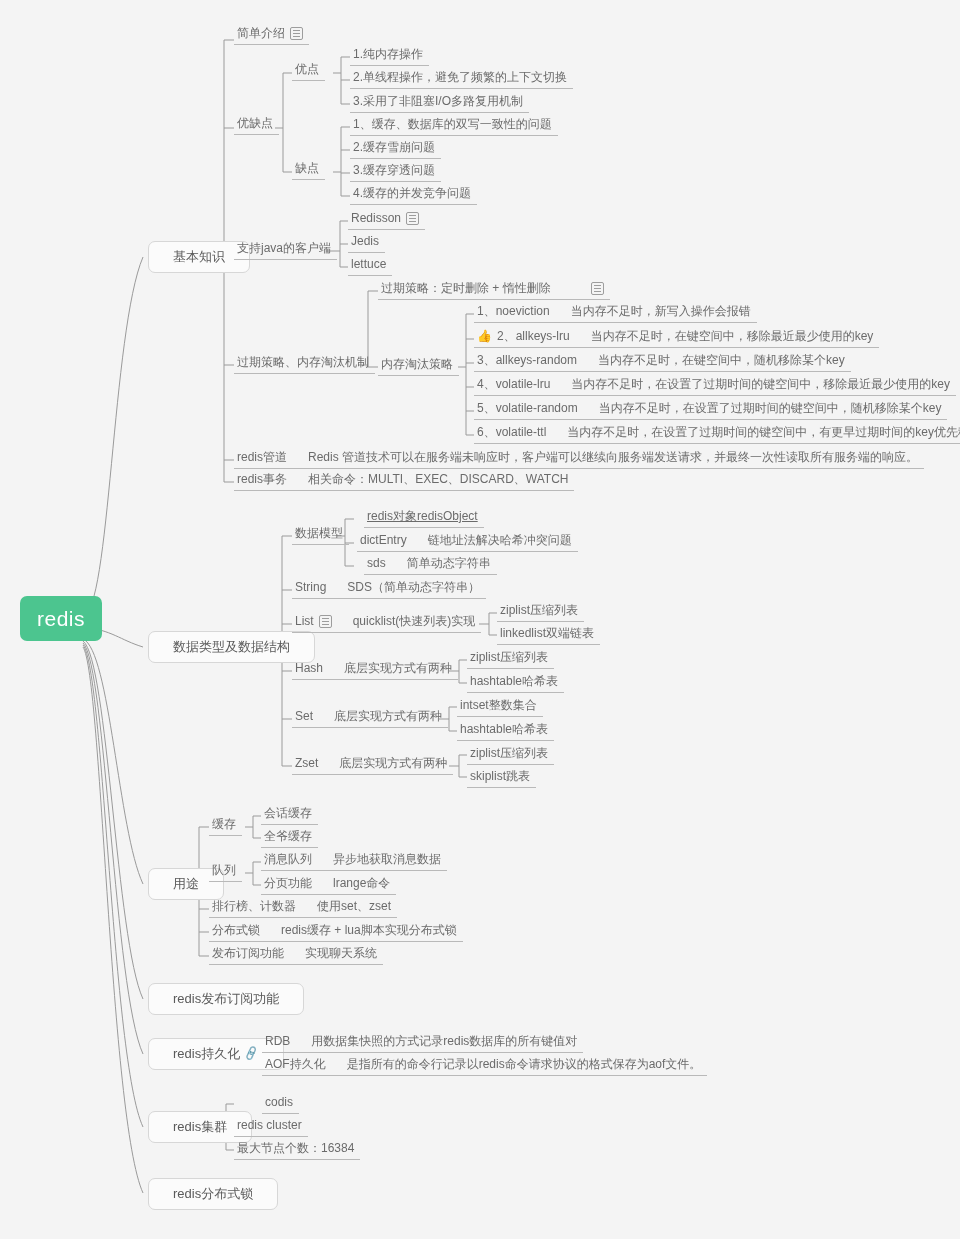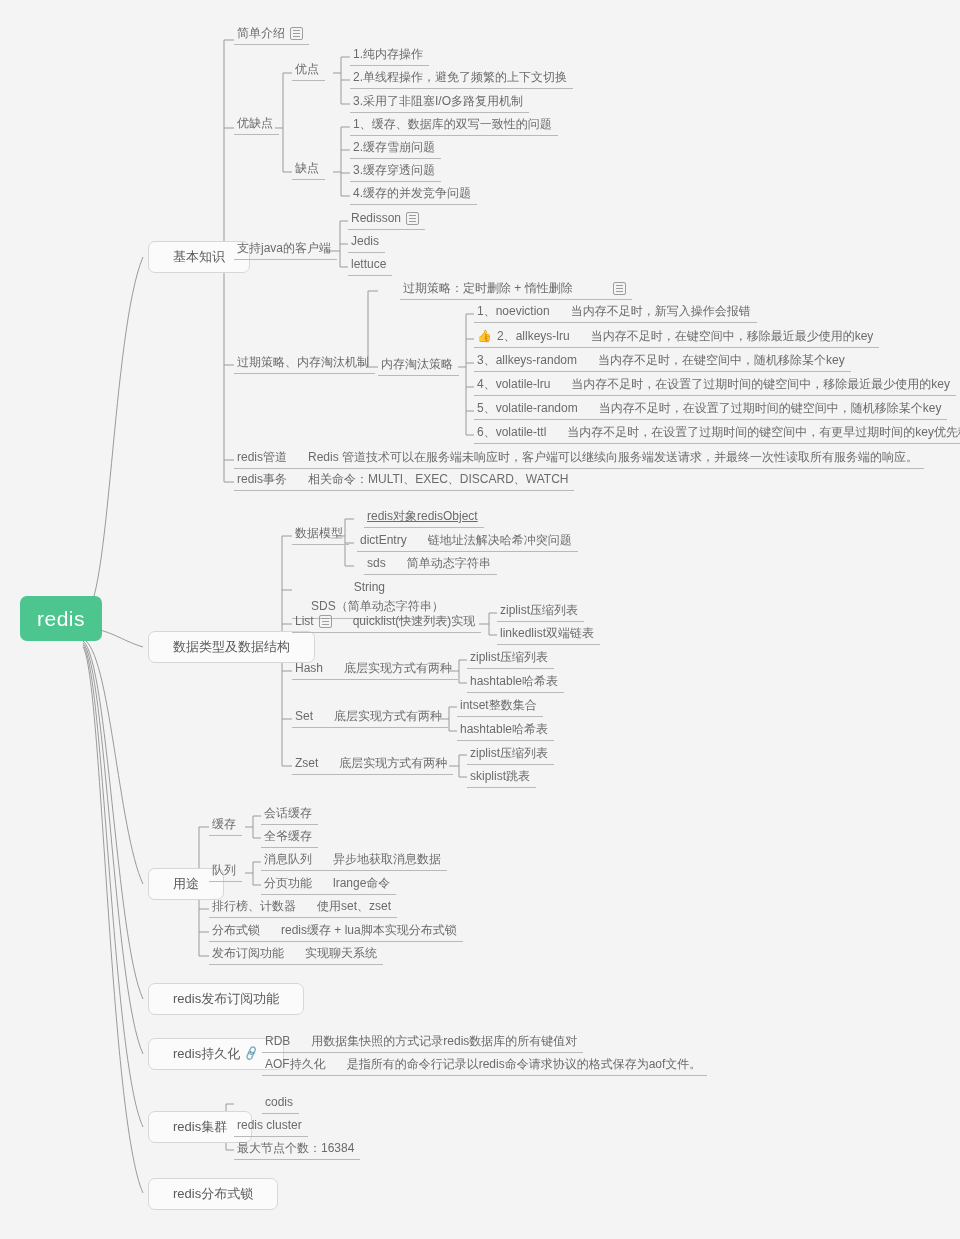--- a/index.html
+++ b/index.html
@@ -253,21 +253,21 @@
   <div class="node uline" style="left:348px;top:232px;">
     <span class="txt">Jedis</span>
   </div>
   <div class="node uline" style="left:348px;top:255px;">
     <span class="txt">lettuce</span>
   </div>
 
   <div class="node uline" style="left:234px;top:353px;">
     <span class="txt">过期策略、内存淘汰机制</span>
   </div>
-  <div class="node uline" style="left:400px;top:279px;gap:40px;">
+  <div class="node uline" style="left:378px;top:279px;gap:40px;">
     <span class="txt">过期策略：定时删除 + 惰性删除</span>
     <span class="note-icon"></span>
   </div>
   <div class="node uline" style="left:378px;top:355px;">
     <span class="txt">内存淘汰策略</span>
   </div>
 
   <div class="node uline" style="left:474px;top:302px;">
     <span class="txt">1、noeviction</span>
     <span class="txt desc">当内存不足时，新写入操作会报错</span>
@@ -315,21 +315,21 @@
   </div>
   <div class="node uline" style="left:357px;top:531px;">
     <span class="txt">dictEntry</span>
     <span class="txt desc">链地址法解决哈希冲突问题</span>
   </div>
   <div class="node uline" style="left:364px;top:554px;">
     <span class="txt">sds</span>
     <span class="txt desc">简单动态字符串</span>
   </div>
 
-  <div class="node uline" style="left:292px;top:578px;flex-direction:column;">
+  <div class="node uline" style="left:292px;top:578px;">
     <span class="txt">String</span>
     <span class="txt desc">SDS（简单动态字符串）</span>
   </div>
 
   <div class="node uline" style="left:292px;top:612px;">
     <span class="txt">List</span>
     <span class="note-icon"></span>
     <span class="txt desc">quicklist(快速列表)实现</span>
   </div>
   <div class="node uline" style="left:497px;top:601px;">

